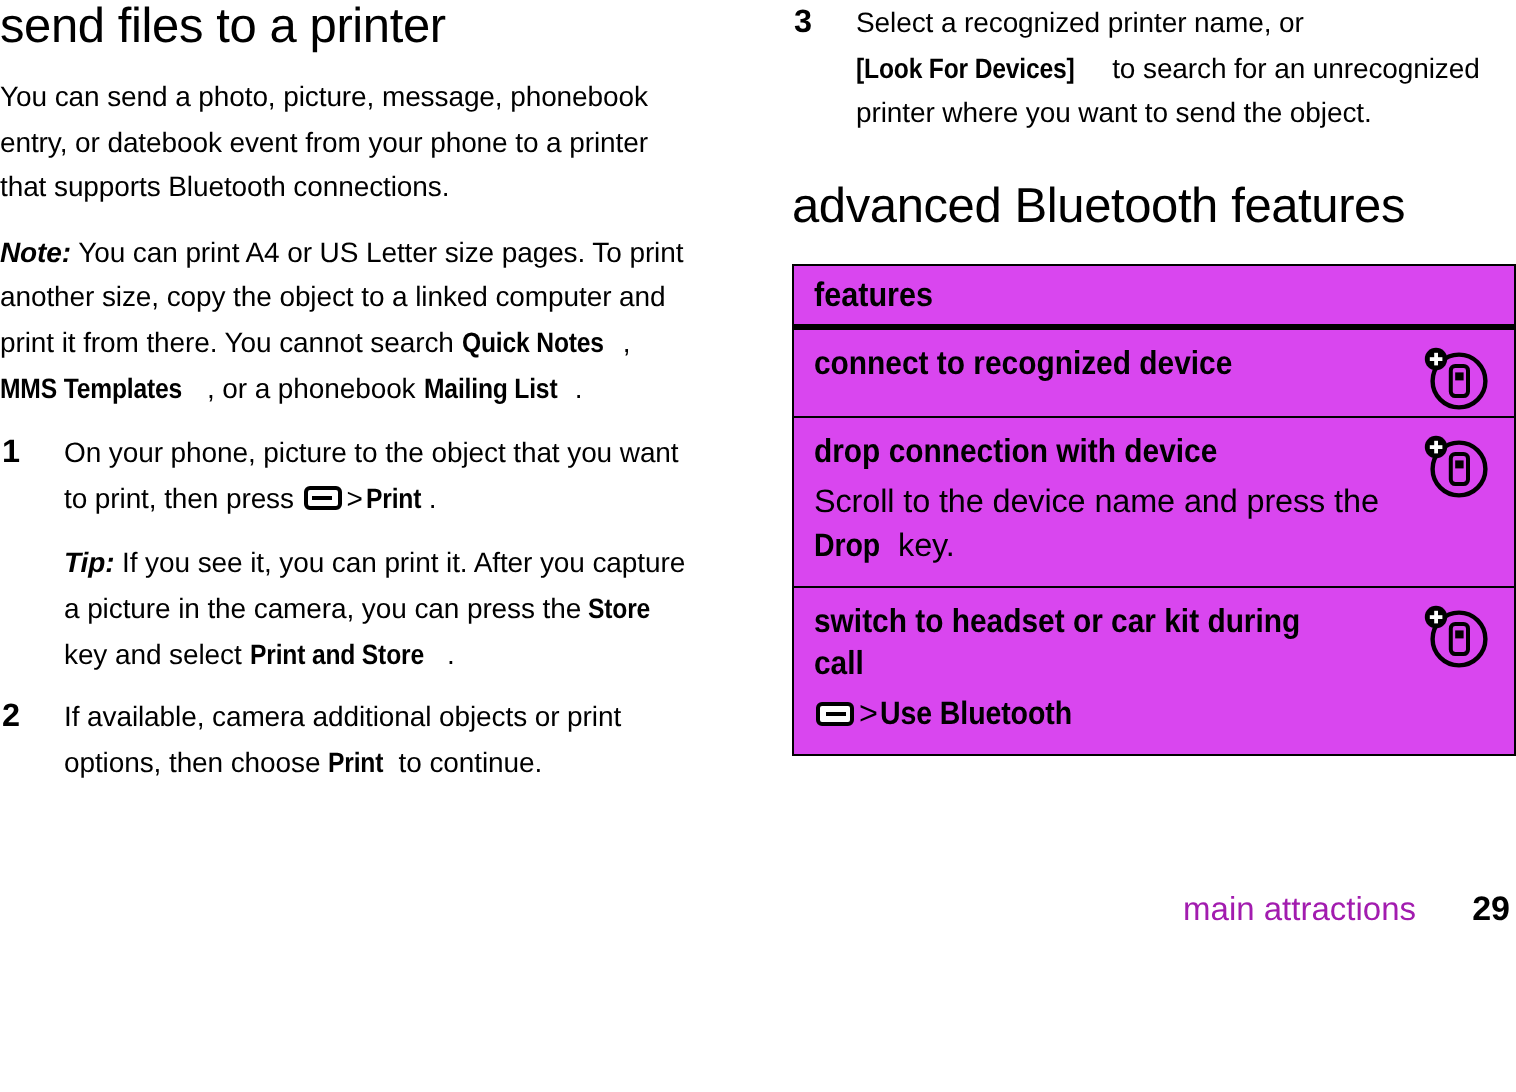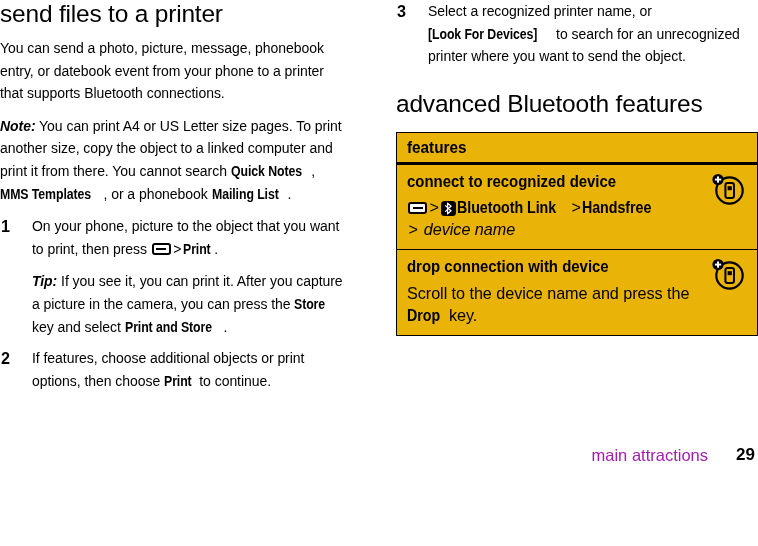--- a/index.html
+++ b/index.html
@@ -140,21 +140,21 @@
     padding: 0 1.5px;
   }
 
   
   .features-table {
     position: relative;
     border: 1.6px solid #000;
     border-top: 1.6px solid #000;
     box-sizing: border-box;
     width: 362px;
-    background: #eab308;
+    background: #d946ef;
   }
   .tbl-head {
     padding: 5px 10px 4px 10px;
     border-bottom: 3.2px solid #000;
   }
   .tbl-head .label {
     font-family: "Liberation Sans Narrow", "Liberation Sans", sans-serif;
     font-weight: bold;
     font-size: 17px;
     transform: scaleX(0.9);
@@ -244,21 +244,21 @@
     <p class="body"><span class="lead">Note:</span><span> You can print A4 or US Letter size pages. To print another size, copy the object to a linked computer and print it from there. You cannot search </span><span class="ui">Quick Notes</span><span>, </span><span class="ui">MMS Templates</span><span>, or a phonebook </span><span class="ui">Mailing List</span><span>.</span></p>
 
     <div class="step">
       <span class="num">1</span>
       <p class="body"><span>On your phone, picture to the object that you want to print, then press </span><span class="icon-menu"></span><span class="arrow">&gt;</span><span class="ui">Print</span><span>.</span></p>
       <p class="body sub"><span class="lead">Tip:</span><span> If you see it, you can print it. After you capture a picture in the camera, you can press the </span><span class="ui">Store</span><span> key and select </span><span class="ui">Print and Store</span><span>.</span></p>
     </div>
 
     <div class="step">
       <span class="num">2</span>
-      <p class="body"><span>If features, choose additional objects or print options, then choose </span><span class="ui">Print</span><span> to continue.</span></p>
+      <p class="body"><span>If available, camera additional objects or print options, then choose </span><span class="ui">Print</span><span> to continue.</span></p>
     </div>
 
   </div>
 
   <div class="col-right">
 
     <div class="step">
       <span class="num">3</span>
       <p class="body"><span>Select a recognized printer name, or </span><span class="ui">[Look For Devices]</span><span> to search for an unrecognized printer where you want to send the object.</span></p>
     </div>
@@ -266,23 +266,20 @@
     <h1 class="section-title right">advanced Bluetooth features</h1>
 
     <div class="features-table">
 
       <div class="tbl-head">
         <span class="label">features</span>
       </div>
 
       <div class="tbl-row">
         <span class="row-title">connect to recognized device</span>
-        <div class="row-body"><span class="icon-menu"></span><span class="arrow">&gt;</span><span class="icon-bt"><svg width="15" height="15" viewBox="0 0 15 15">
-                <path d="M6.6 2.1 L10.1 5.2 L6.6 8.0 L6.6 2.1 M6.6 7.0 L10.1 9.8 L6.6 12.9 L6.6 7.0 M4.6 4.6 L9.6 9.6 M9.6 5.4 L4.6 10.4" fill="none" stroke="#ffffff" stroke-width="1.25" stroke-linecap="round" stroke-linejoin="round"></path>
-              </svg></span><span class="path">Bluetooth Link</span><span class="arrow">&gt;</span><span class="path">Handsfree</span><br><span class="arrow">&gt;</span> <em class="italic">device name</em></div>
         <span class="row-icon">
           <svg width="38" height="36" viewBox="0 0 38 36">
             <circle cx="20.5" cy="19.5" r="13.2" fill="none" stroke="#000" stroke-width="2.2"></circle>
             <rect x="16.4" y="12.0" width="8.6" height="15.0" rx="2.2" fill="none" stroke="#000" stroke-width="2.0"></rect>
             <rect x="18.6" y="15.2" width="4.2" height="4.0" fill="#000"></rect>
             <circle cx="9.0" cy="8.5" r="5.6" fill="#000"></circle>
             <rect x="8.1" y="5.4" width="1.9" height="6.3" fill="#fff"></rect>
             <rect x="5.9" y="7.6" width="6.3" height="1.9" fill="#fff"></rect>
           </svg>
         </span>
@@ -296,20 +293,34 @@
             <circle cx="20.5" cy="19.5" r="13.2" fill="none" stroke="#000" stroke-width="2.2"></circle>
             <rect x="16.4" y="12.0" width="8.6" height="15.0" rx="2.2" fill="none" stroke="#000" stroke-width="2.0"></rect>
             <rect x="18.6" y="15.2" width="4.2" height="4.0" fill="#000"></rect>
             <circle cx="9.0" cy="8.5" r="5.6" fill="#000"></circle>
             <rect x="8.1" y="5.4" width="1.9" height="6.3" fill="#fff"></rect>
             <rect x="5.9" y="7.6" width="6.3" height="1.9" fill="#fff"></rect>
           </svg>
         </span>
       </div>
 
+      <div class="tbl-row">
+        <span class="row-title">switch to headset or car kit during call</span>
+        <div class="row-body"><span class="icon-menu"></span><span class="arrow">&gt;</span><span class="path">Use Bluetooth</span></div>
+        <span class="row-icon">
+          <svg width="38" height="36" viewBox="0 0 38 36">
+            <circle cx="20.5" cy="19.5" r="13.2" fill="none" stroke="#000" stroke-width="2.2"></circle>
+            <rect x="16.4" y="12.0" width="8.6" height="15.0" rx="2.2" fill="none" stroke="#000" stroke-width="2.0"></rect>
+            <rect x="18.6" y="15.2" width="4.2" height="4.0" fill="#000"></rect>
+            <circle cx="9.0" cy="8.5" r="5.6" fill="#000"></circle>
+            <rect x="8.1" y="5.4" width="1.9" height="6.3" fill="#fff"></rect>
+            <rect x="5.9" y="7.6" width="6.3" height="1.9" fill="#fff"></rect>
+          </svg>
+        </span>
+      </div>
 
     </div>
   </div>
 
   <div class="footer">
     <span class="chapter">main attractions</span>
     <span class="pageno">29</span>
   </div>
 
 </div>

